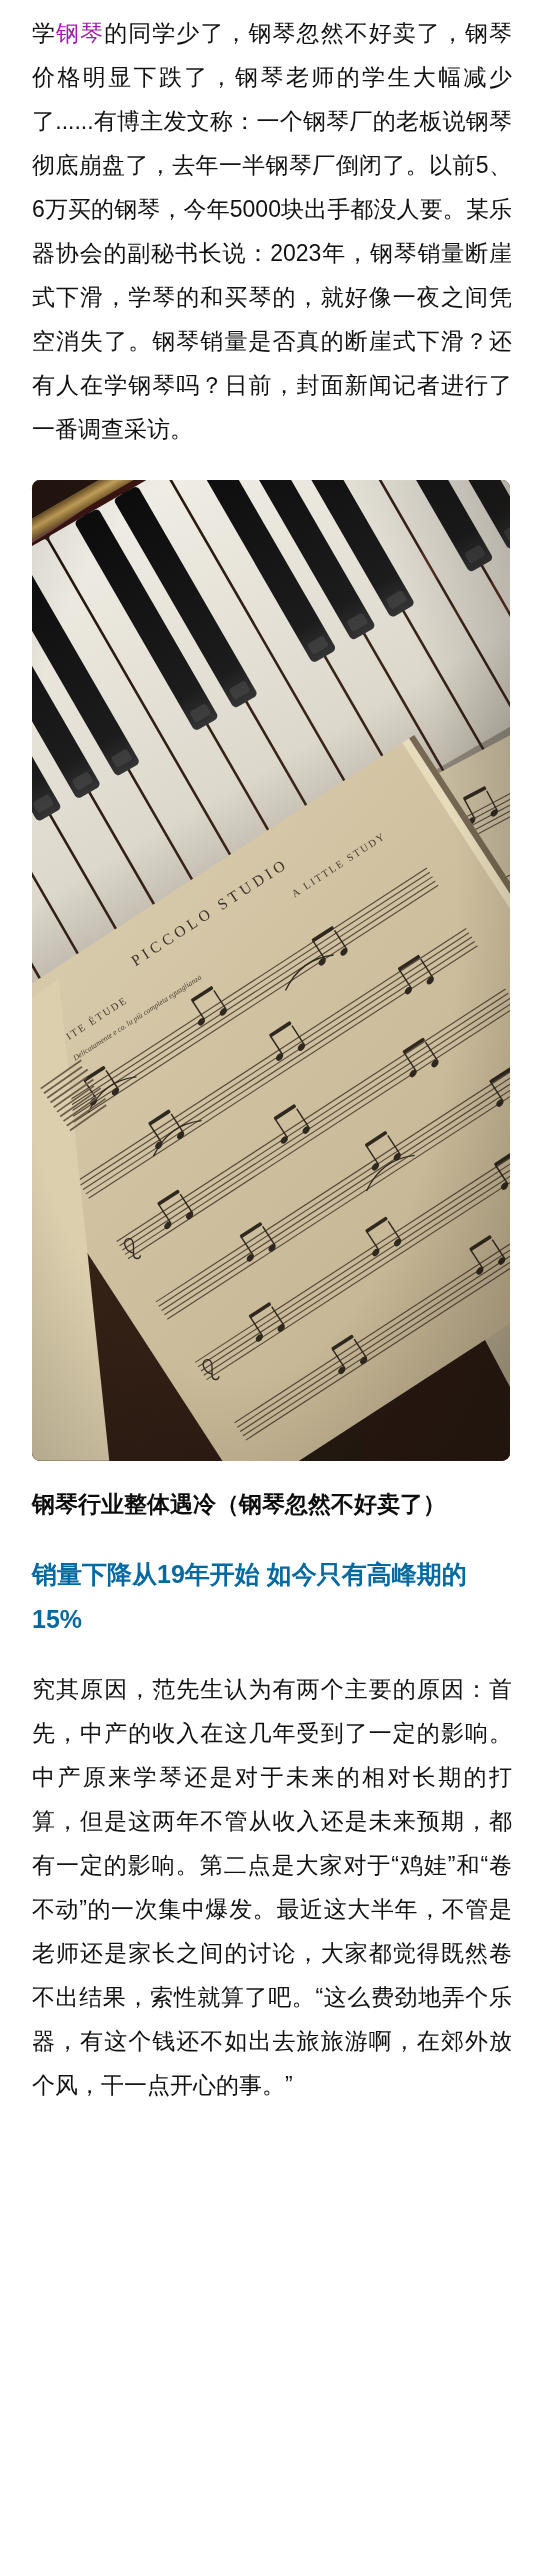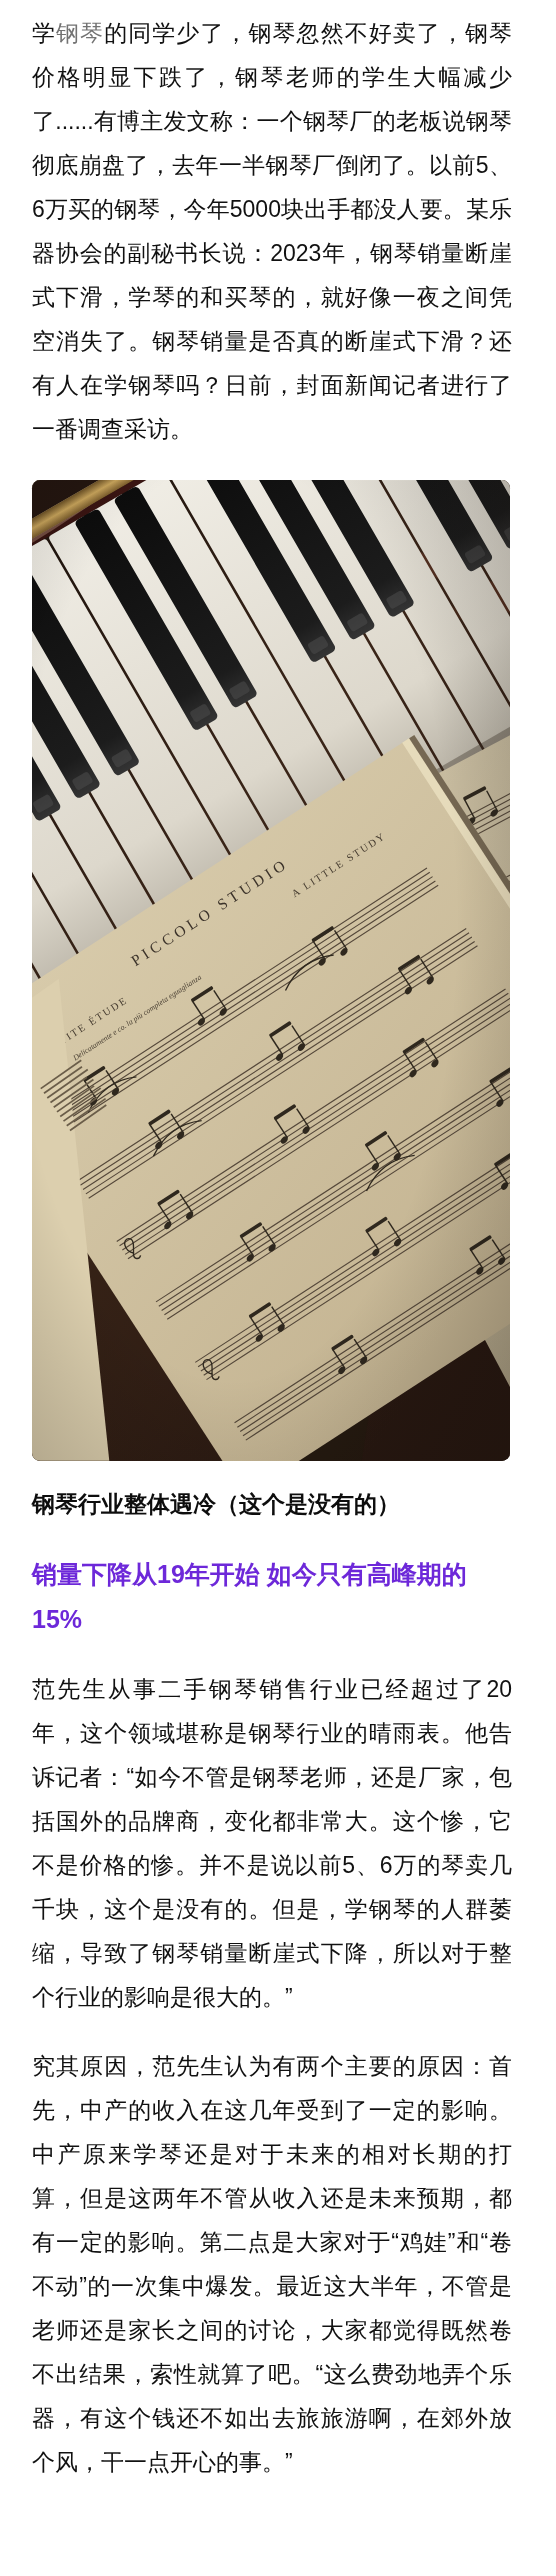--- a/index.html
+++ b/index.html
@@ -17,21 +17,21 @@
   .para{
     margin:25px 0 0 0;
     font-size:23px;
     line-height:44px;
     text-align:justify;
     word-break:break-all;
     color:#111111;
   }
   .para.first{margin-top:0;}
   .topic-link{
-    color:#737373;
+    color:#a21caf;
     text-decoration:none;
   }
   .photo-frame{
     margin:29px 0 0 0;
     width:478px;height:981px;
     border-radius:8.2px;
     overflow:hidden;
     background:#2e2019;
   }
   .photo-frame svg{display:block;}
@@ -42,21 +42,21 @@
     font-weight:bold;
     color:#0d0d0d;
   }
   .heading{
     margin:26px 0 0 0;
     max-width:466px;
     font-size:25px;
     line-height:45px;
     font-weight:bold;
     word-break:normal;
-    color:#6d28d9;
+    color:#0369a1;
   }
 </style>
 </head>
 <body>
 
 <main class="article">
 
   <p class="para first"><span>学</span><a href="#" class="topic-link">钢琴</a><span>的同学少了，钢琴忽然不好卖了，钢琴价格明显下跌了，钢琴老师的学生大幅减少了......有博主发文称：一个钢琴厂的老板说钢琴彻底崩盘了，去年一半钢琴厂倒闭了。以前5、6万买的钢琴，今年5000块出手都没人要。某乐器协会的副秘书长说：2023年，钢琴销量断崖式下滑，学琴的和买琴的，就好像一夜之间凭空消失了。钢琴销量是否真的断崖式下滑？还有人在学钢琴吗？日前，封面新闻记者进行了一番调查采访。</span></p>
 
   <figure class="photo-frame">
@@ -278,21 +278,20 @@
         <rect x="0" y="66" width="96" height="3.4"></rect>
           <rect x="0" y="77" width="80" height="3.4"></rect>
         <rect x="0" y="88" width="92" height="3.4"></rect>
           <rect x="0" y="99" width="86" height="3.4"></rect>
       </g>
 
       <rect x="0" y="0" width="928" height="1904" fill="url(#vg)"></rect>
     </svg>
   </figure>
 
-  <p class="caption">钢琴行业整体遇冷（这个是没有的）</p>
+  <p class="caption">钢琴行业整体遇冷（钢琴忽然不好卖了）</p>
 
   <h2 class="heading">销量下降从19年开始 如今只有高峰期的15%</h2>
 
-  <p class="para">范先生从事二手钢琴销售行业已经超过了20年，这个领域堪称是钢琴行业的晴雨表。他告诉记者：“如今不管是钢琴老师，还是厂家，包括国外的品牌商，变化都非常大。这个惨，它不是价格的惨。并不是说以前5、6万的琴卖几千块，这个是没有的。但是，学钢琴的人群萎缩，导致了钢琴销量断崖式下降，所以对于整个行业的影响是很大的。”</p>
   <p class="para">究其原因，范先生认为有两个主要的原因：首先，中产的收入在这几年受到了一定的影响。中产原来学琴还是对于未来的相对长期的打算，但是这两年不管从收入还是未来预期，都有一定的影响。第二点是大家对于“鸡娃”和“卷不动”的一次集中爆发。最近这大半年，不管是老师还是家长之间的讨论，大家都觉得既然卷不出结果，索性就算了吧。“这么费劲地弄个乐器，有这个钱还不如出去旅旅游啊，在郊外放个风，干一点开心的事。”</p>
 
 </main>
 
 
 </body></html>

